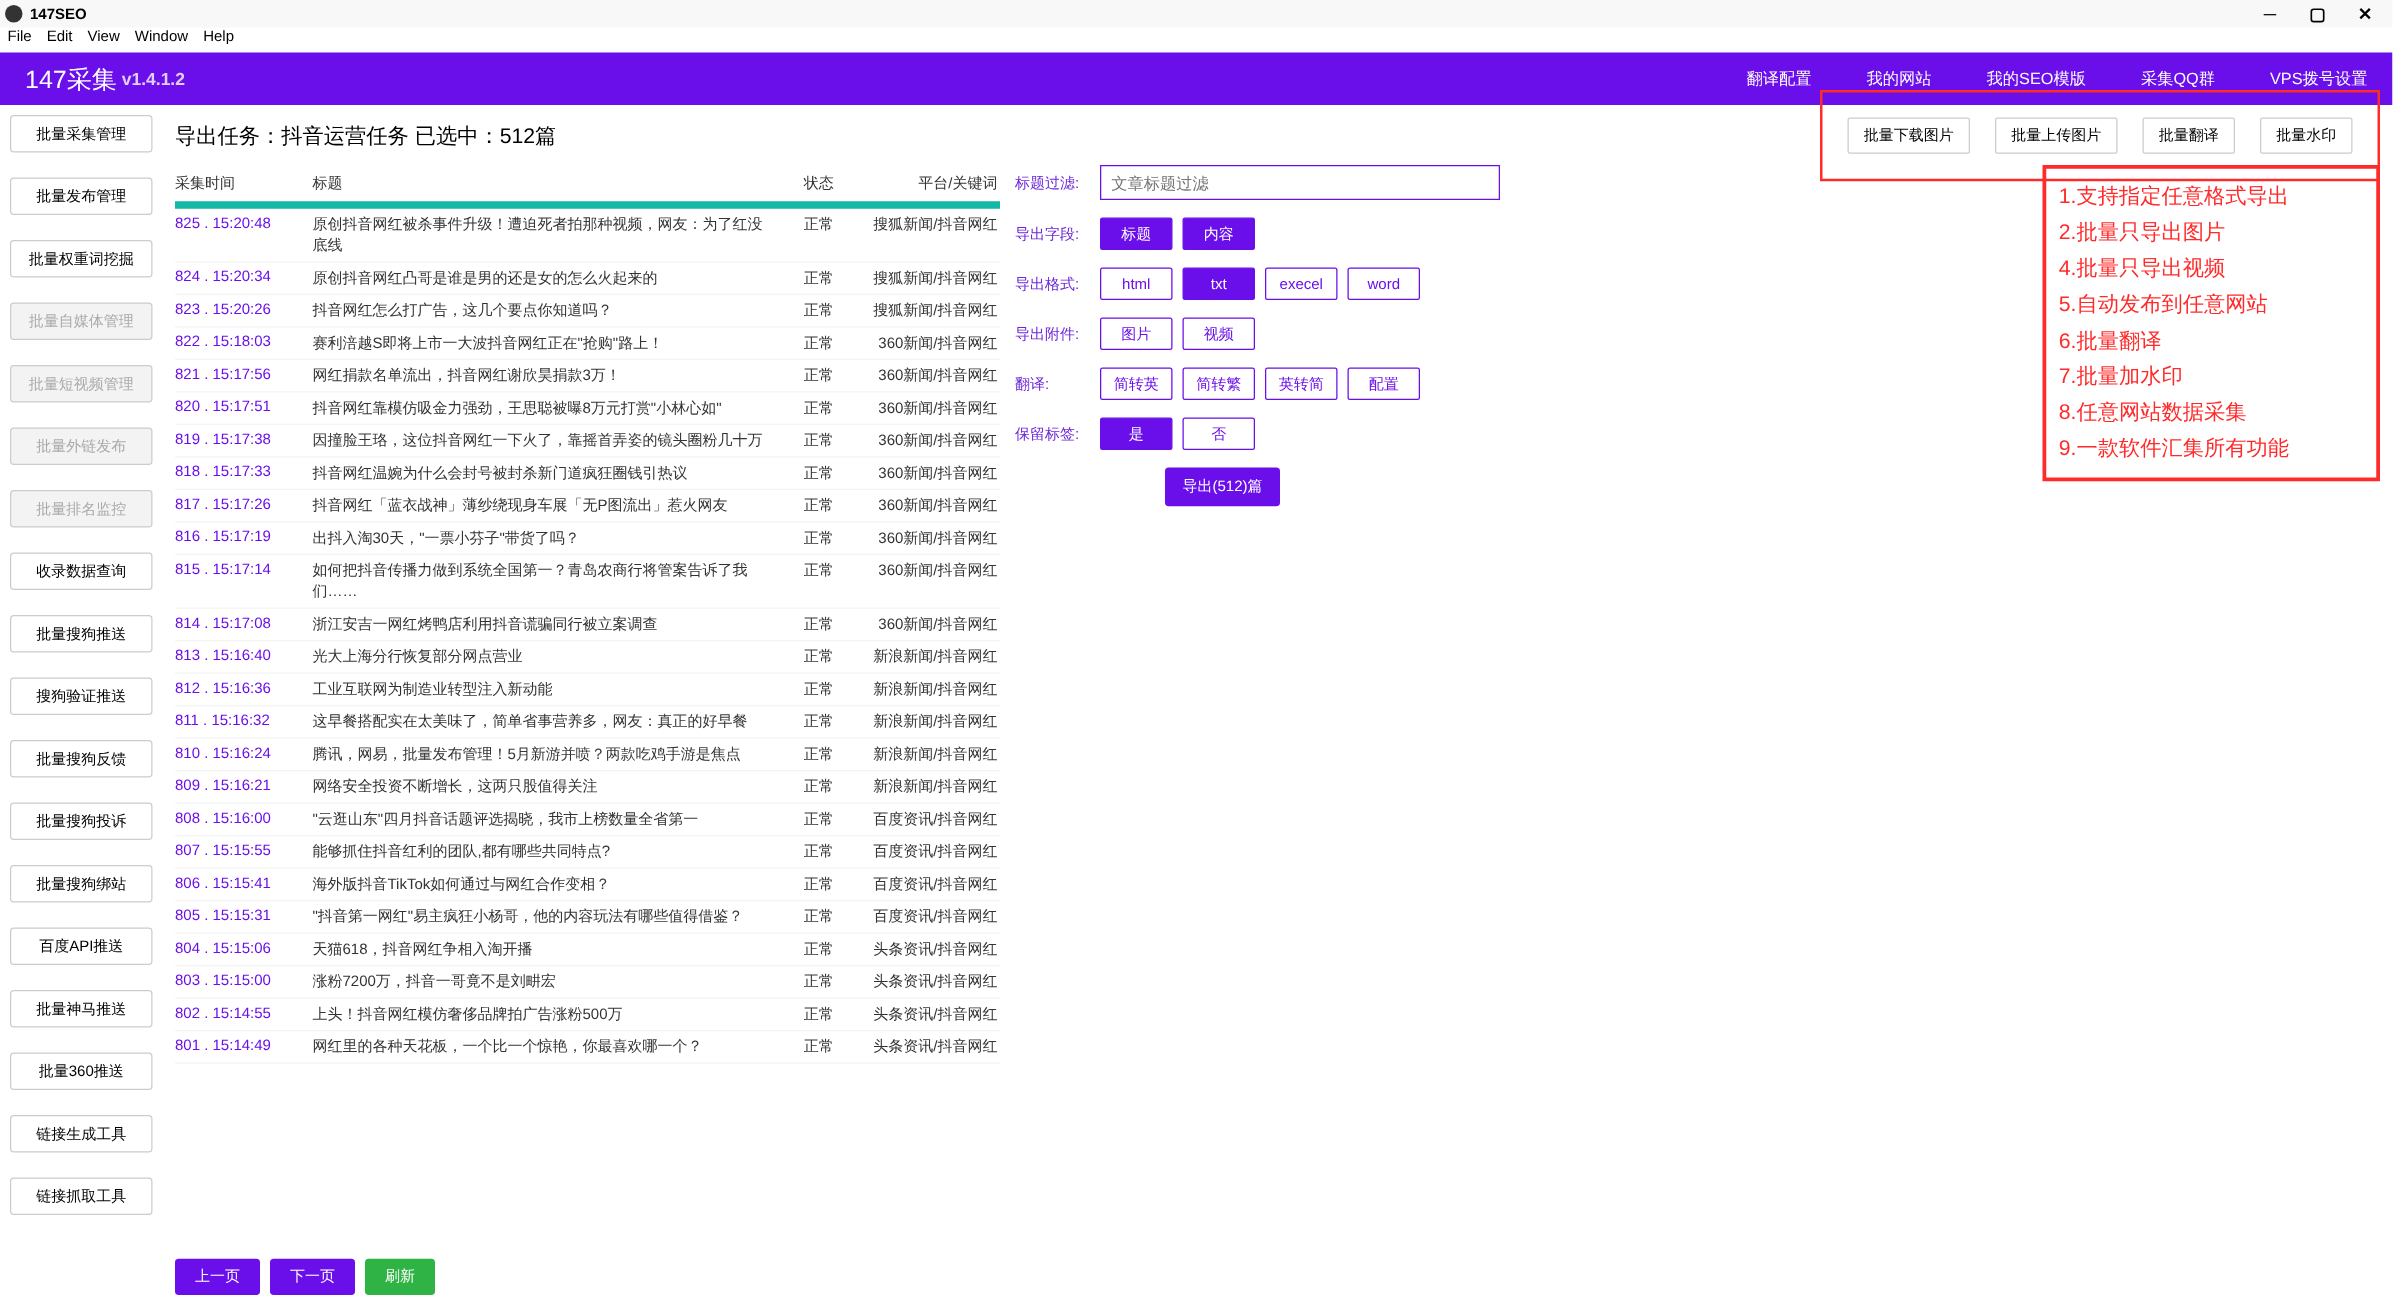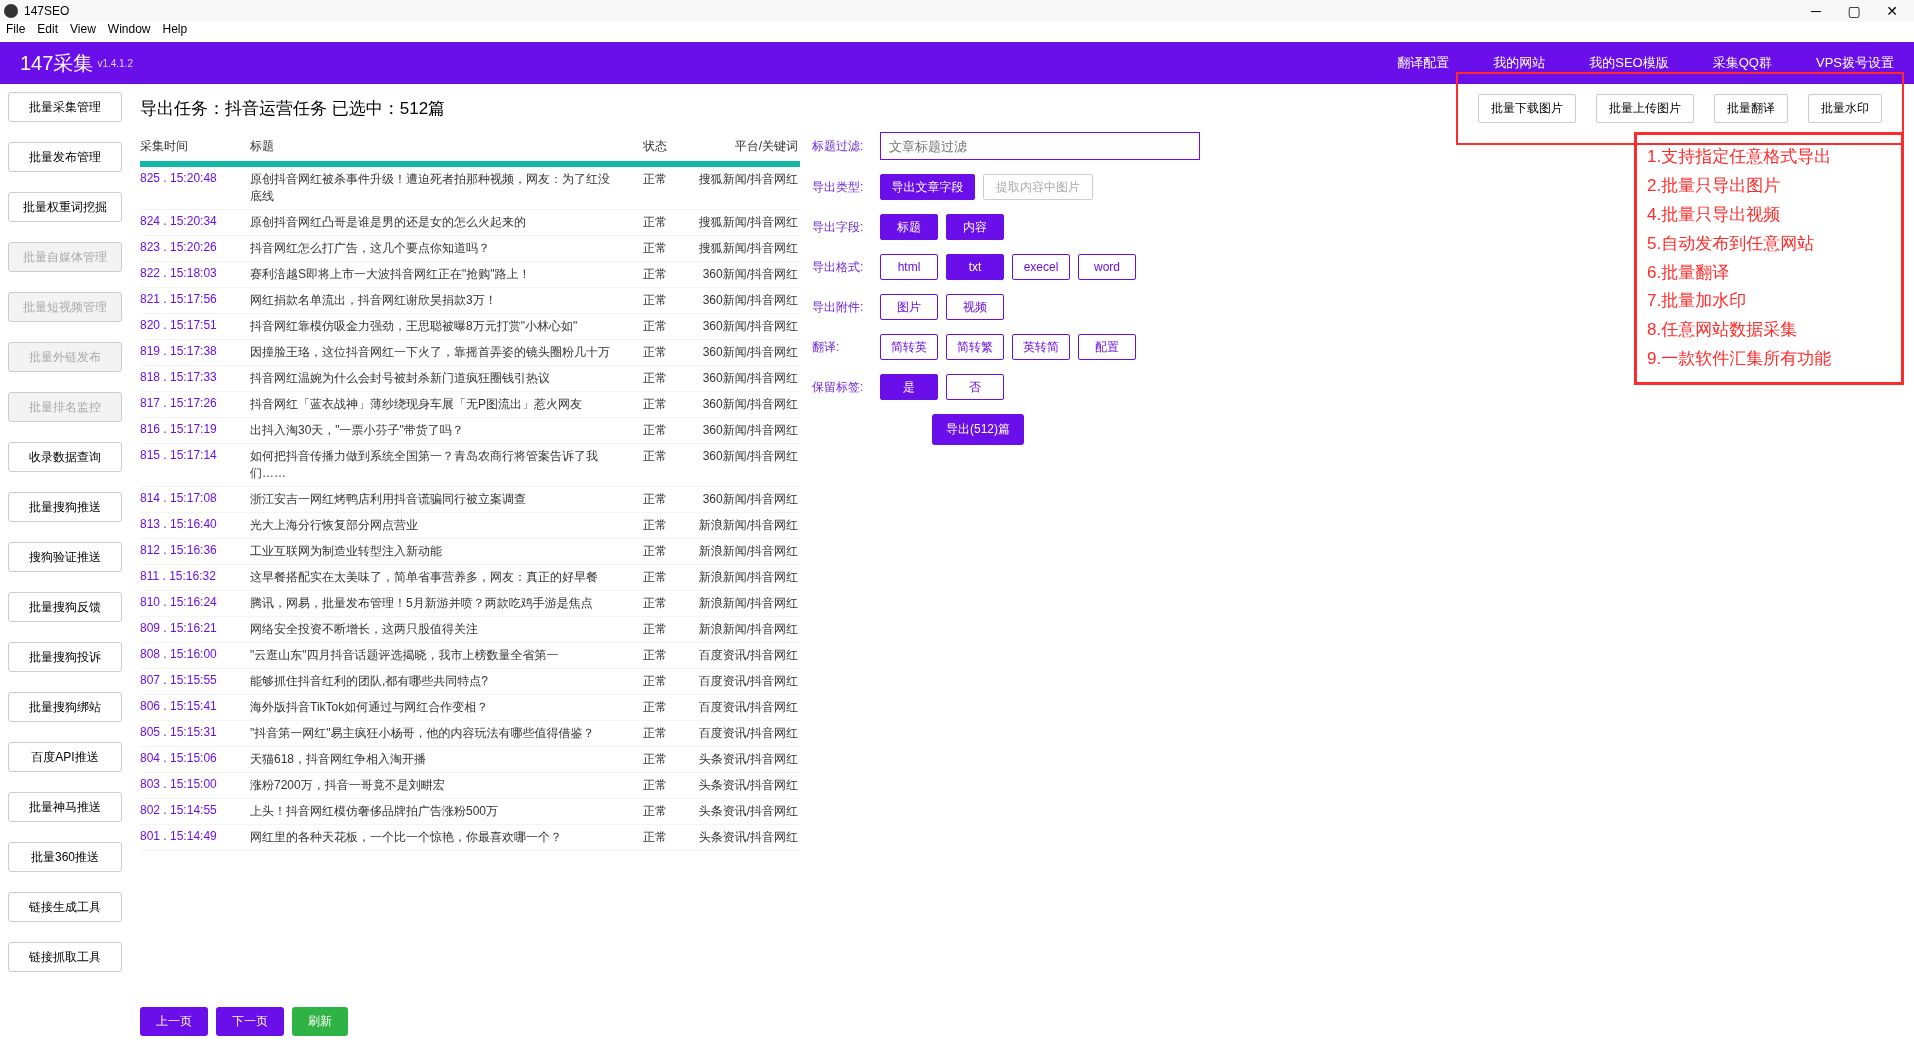--- a/index.html
+++ b/index.html
@@ -1,26 +1,26 @@
 <!DOCTYPE html>
 <html><head>
 <meta charset="utf-8">
 <style>
 * { margin:0; padding:0; box-sizing:border-box; font-family:"Microsoft YaHei",Arial,sans-serif; }
 body { background:#fff; font-size:12px; overflow:hidden; }
-.titlebar { height:22px; display:flex; align-items:center; padding:0 4px; background:#f8f8f8; }
+.titlebar { height:22px; display:flex; align-items:center; padding:0 4px; background:#f8f8f8;font-weight:bold; }
 .titlebar .logo { width:14px; height:14px; background:#333; border-radius:50%; margin-right:6px; }
 .titlebar .ttl { font-size:12px; flex:1; }
 .winbtns { display:flex; gap:18px; margin-right:8px; }
 .winbtn { width:20px; text-align:center; cursor:pointer; font-size:14px; }
 .menubar { height:20px; display:flex; gap:12px; padding:0 6px; font-size:12px; }
 .menubar span { cursor:pointer; }
 .purplebar { height:42px; background:#6a0eea; display:flex; align-items:center; color:#fff; padding:0 20px; }
 .appname { font-size:20px; font-weight:normal; }
-.appver { font-size:10px; margin-left:4px; opacity:.8; }
+.appver { font-size:14px; margin-left:4px; opacity:.8;font-weight:bold; }
 .purplebar .right { margin-left:auto; display:flex; gap:44px; font-size:13px; }
 .purplebar .right span { cursor:pointer; }
 .main { display:flex; height:calc(100vh - 84px); }
 .sidebar { width:130px; padding:8px; display:flex; flex-direction:column; gap:20px; overflow-y:auto; }
 .sbtn { border:1px solid #ccc; background:#fff; height:30px; font-size:12px; border-radius:3px; cursor:pointer; }
 .sbtn.dis { color:#aaa; background:#f3f3f3; }
 .content { flex:1; display:flex; flex-direction:column; padding:6px 10px 10px 10px; min-width:0; }
 .header-row { display:flex; align-items:center; height:36px; }
 .header-row h2 { font-size:17px; font-weight:normal; }
 .hdrbtns { margin-left:auto; display:flex; gap:20px; padding:20px; border:2px solid #ff2a2a; }
@@ -283,27 +283,20 @@
         </div>
       </div>
 
       <div class="form-area">
         <div class="form-left">
           <div class="frow">
             <label>标题过滤:</label>
             <input type="text" placeholder="文章标题过滤" style="">
           </div>
           <div class="frow">
-            <label>导出类型:</label>
-            <div class="controls">
-              <button class="sm fill wide">导出文章字段</button>
-              <button class="sm gray">提取内容中图片</button>
-            </div>
-          </div>
-          <div class="frow">
             <label>导出字段:</label>
             <div class="controls">
               <button class="sm fill">标题</button>
               <button class="sm fill">内容</button>
             </div>
           </div>
           <div class="frow">
             <label>导出格式:</label>
             <div class="controls">
               <button class="sm">html</button>

